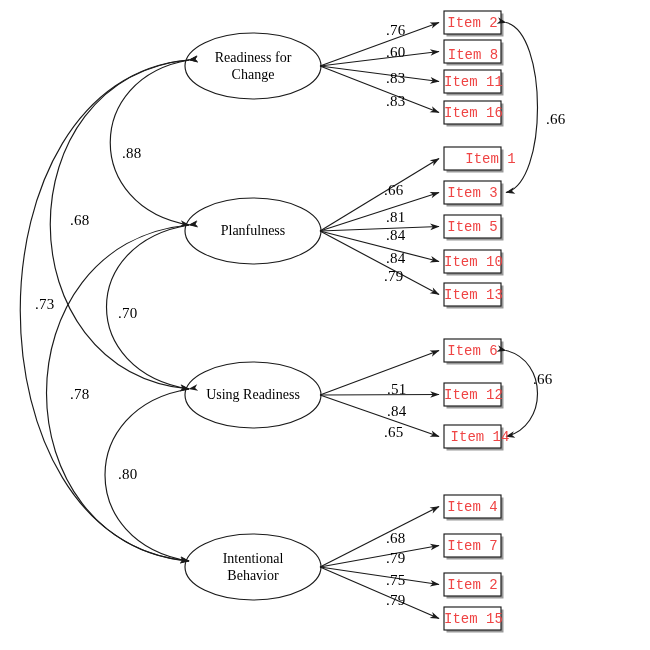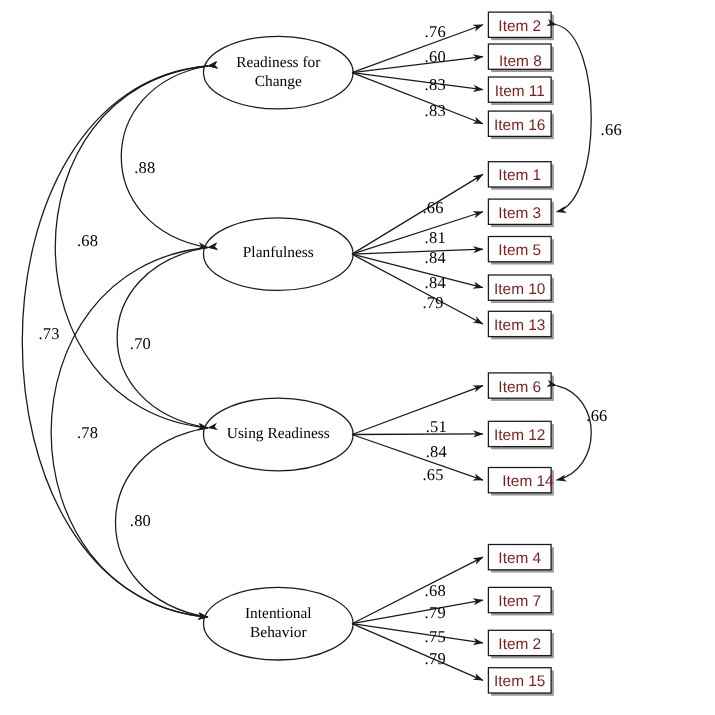--- a/index.html
+++ b/index.html
@@ -1,22 +1,22 @@
 <!DOCTYPE html>
 <html><head>
 <meta charset="utf-8">
 <style>
   html,body{margin:0;padding:0;background:#fff;}
   #root{position:relative;width:650px;height:650px;background:#fff;
         font-family:"Liberation Serif","DejaVu Serif",serif;overflow:hidden;}
   #svg{position:absolute;left:0;top:0;width:650px;height:650px;}
   .lbl{position:absolute;font-size:15px;color:#000;white-space:nowrap;
        font-family:"Liberation Serif","DejaVu Serif",serif;letter-spacing:.2px;}
-  .boxtxt{position:absolute;font-size:14px;color:#7f1d1d;white-space:nowrap;
-          text-align:center;font-family:Liberation Sans, sans-serif;}
+  .boxtxt{position:absolute;font-size:14px;color:#ef4444;white-space:nowrap;
+          text-align:center;font-family:Liberation Mono, monospace;}
   .fac{position:absolute;font-size:14px;color:#000;text-align:center;
        line-height:1.25;white-space:pre-line;
        font-family:"Liberation Serif","DejaVu Serif",serif;}
 </style>
 </head>
 <body>
 
 <div id="root">
   <svg id="svg" viewBox="0 0 650 650">
     <defs>
@@ -86,21 +86,21 @@
         <path d="M189,225 C-1,243 -1,543 189,561" marker-start="url(#ah)" marker-end="url(#ah)"></path>
         <path d="M189,389 C77,407 77,543 189,561" marker-start="url(#ah)" marker-end="url(#ah)"></path>
         <path d="M506,22.5 C548,32.5 548,182.5 506,192.5" marker-start="url(#ah)" marker-end="url(#ah)"></path>
         <path d="M506,350.5 C548,360.5 548,426.5 506,436.5" marker-start="url(#ah)" marker-end="url(#ah)"></path>
       </g>
   </svg>
 <div class="boxtxt" style="left: 444px; top: 14.5px; width: 57px;">Item 2</div>
     <div class="boxtxt" style="left: 444px; top: 47px; width: 58px;">Item 8</div>
     <div class="boxtxt" style="left: 444px; top: 73.5px; width: 57px;">Item 11</div>
     <div class="boxtxt" style="left: 444px; top: 104.5px; width: 57px;">Item 16</div>
-    <div class="boxtxt" style="left: 444px; top: 150.5px; width: 57px;">Item 1</div>
+    <div class="boxtxt" style="left: 444px; top: 150.5px; width: 57px; padding-left: 18px;">Item 1</div>
     <div class="boxtxt" style="left: 444px; top: 184.5px; width: 57px;">Item 3</div>
     <div class="boxtxt" style="left: 444px; top: 218.5px; width: 57px;">Item 5</div>
     <div class="boxtxt" style="left: 444px; top: 253.5px; width: 57px;">Item 10</div>
     <div class="boxtxt" style="left: 444px; top: 286.5px; width: 57px;">Item 13</div>
     <div class="boxtxt" style="left: 444px; top: 342.5px; width: 57px;">Item 6</div>
     <div class="boxtxt" style="left: 444px; top: 386.5px; width: 57px;">Item 12</div>
     <div class="boxtxt" style="left: 444px; top: 428.5px; width: 72px; text-align: center;">Item 14</div>
     <div class="boxtxt" style="left: 444px; top: 498.5px; width: 57px;">Item 4</div>
     <div class="boxtxt" style="left: 444px; top: 537.5px; width: 57px;">Item 7</div>
     <div class="boxtxt" style="left: 444px; top: 576.5px; width: 57px;">Item 2</div>

